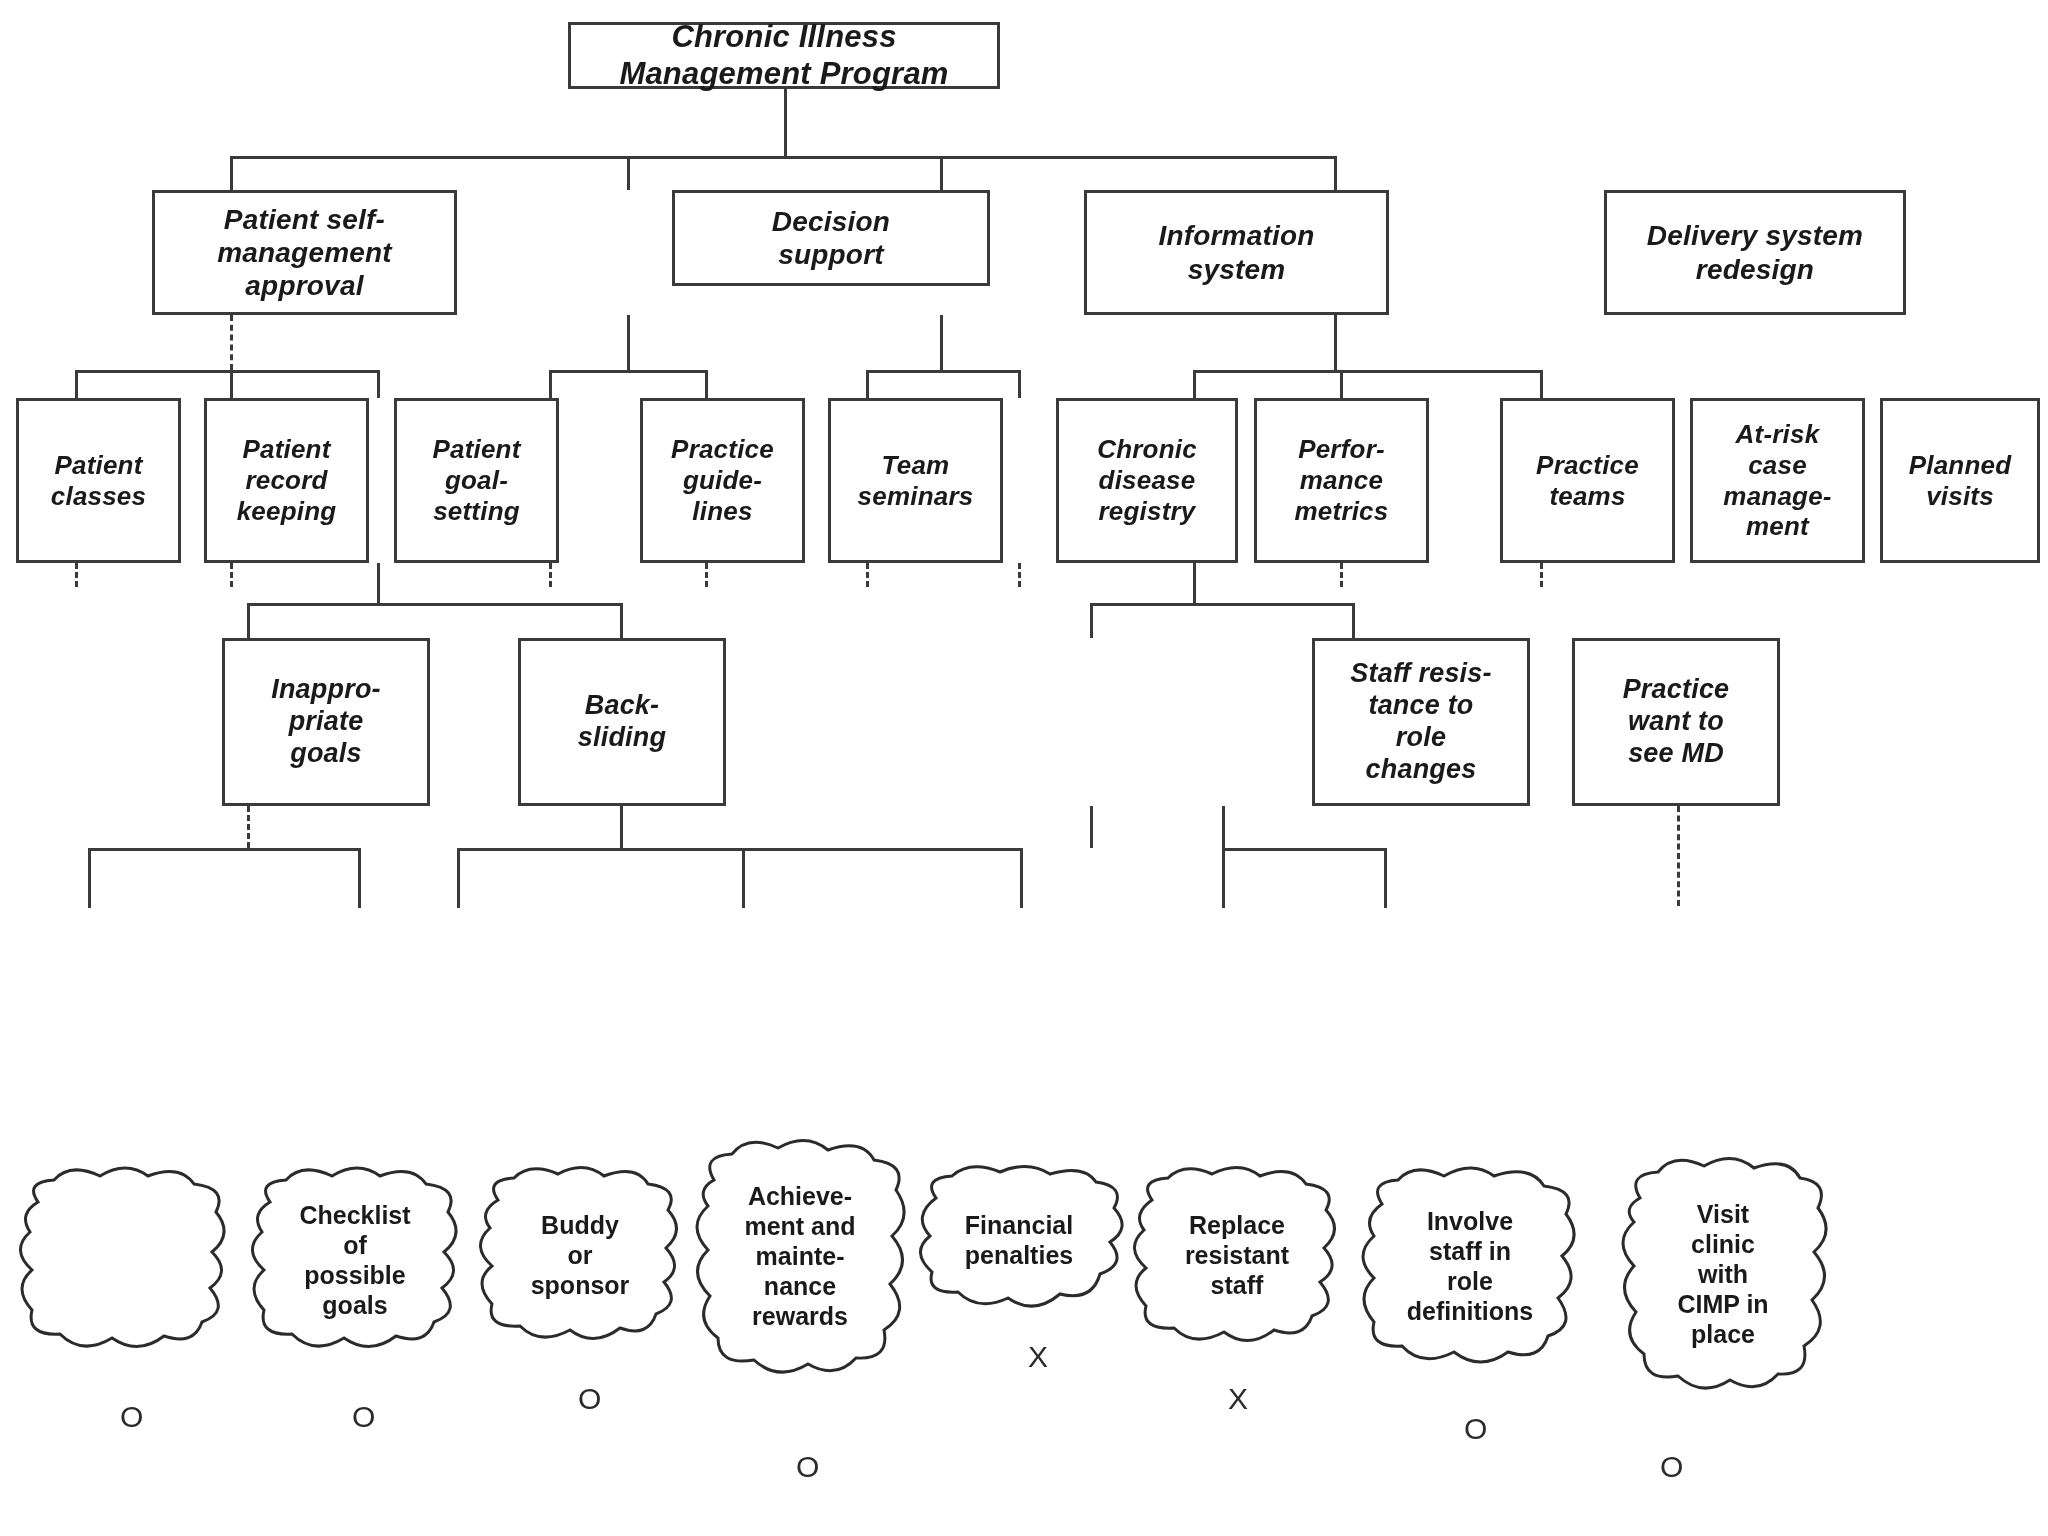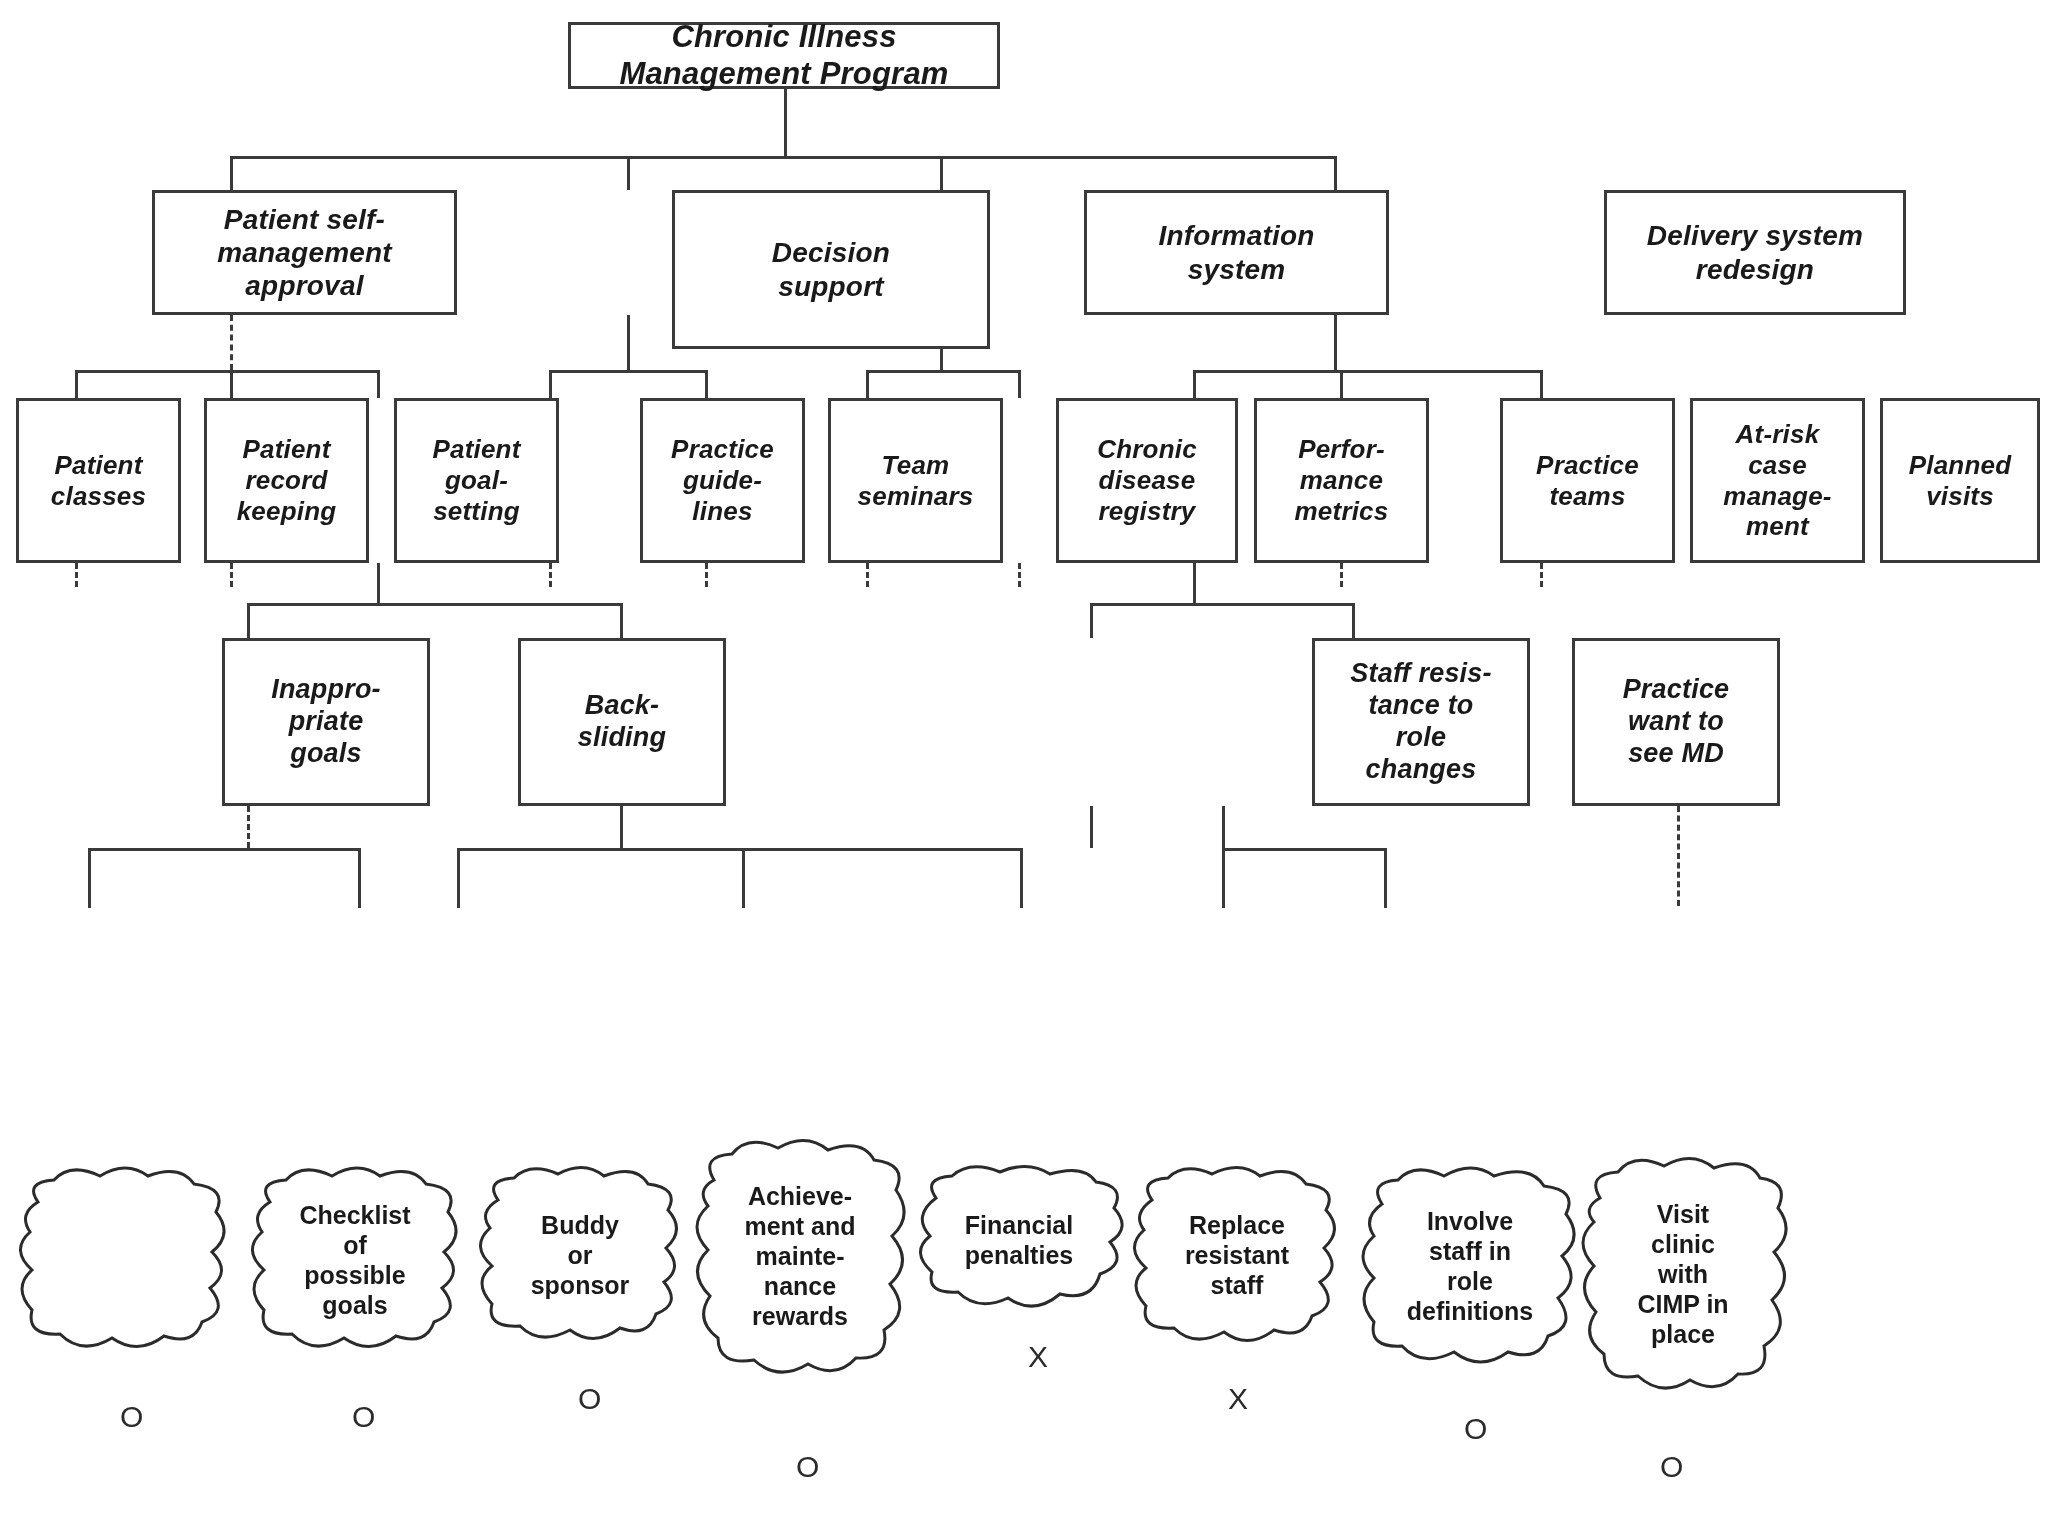--- a/index.html
+++ b/index.html
@@ -131,21 +131,21 @@
 
   <div class="node root" style="left:568px;top:22px;width:432px;height:67px;">
     <span class="txt">Chronic Illness Management Program</span>
   </div>
 
   <div class="node lvl2" style="left:152px;top:190px;width:305px;height:125px;">
     <span class="txt">Patient self-
 management
 approval</span>
   </div>
-  <div class="node lvl2" style="left:672px;top:190px;width:318px;height:159px;">
+  <div class="node lvl2" style="left:672px;top:190px;width:318px;height:96px;">
     <span class="txt">Decision
 support</span>
   </div>
   <div class="node lvl2" style="left:1084px;top:190px;width:305px;height:125px;">
     <span class="txt">Information
 system</span>
   </div>
   <div class="node lvl2" style="left:1604px;top:190px;width:302px;height:125px;">
     <span class="txt">Delivery system
 redesign</span>
@@ -283,21 +283,21 @@
     <svg viewBox="0 0 240 212" preserveAspectRatio="none">
       <path d="M32 44 Q18 22 48 20 Q64 2 94 16 Q122 0 144 16 Q180 4 194 26 Q228 30 216 54 Q234 78 212 96 Q232 120 208 138 Q228 166 198 176 Q190 202 158 192 Q130 212 104 192 Q72 208 52 186 Q18 188 24 162 Q4 138 24 118 Q2 96 24 76 Q12 58 32 44 Z" fill="#ffffff" stroke="#2b2b2b" stroke-width="3"></path>
     </svg>
     <span class="txt">Involve
 staff in
 role
 definitions</span>
   </div>
   <div class="mark" style="left:1464px;top:1412px;">O</div>
 
-  <div class="cloud" style="left:1572px;top:1150px;width:222px;height:248px;">
+  <div class="cloud" style="left:1612px;top:1150px;width:222px;height:248px;">
     <svg viewBox="0 0 222 248" preserveAspectRatio="none">
       <path d="M28 48 Q14 24 46 22 Q62 2 92 16 Q120 0 142 18 Q176 6 188 28 Q218 32 206 58 Q224 82 202 102 Q224 128 200 150 Q220 178 192 196 Q198 226 166 224 Q146 246 118 230 Q90 248 66 226 Q32 232 32 204 Q8 186 24 162 Q2 138 22 116 Q0 92 22 72 Q10 58 28 48 Z" fill="#ffffff" stroke="#2b2b2b" stroke-width="3"></path>
     </svg>
     <span class="txt">Visit
 clinic
 with
 CIMP in
 place</span>
   </div>
   <div class="mark" style="left:1660px;top:1450px;">O</div>

